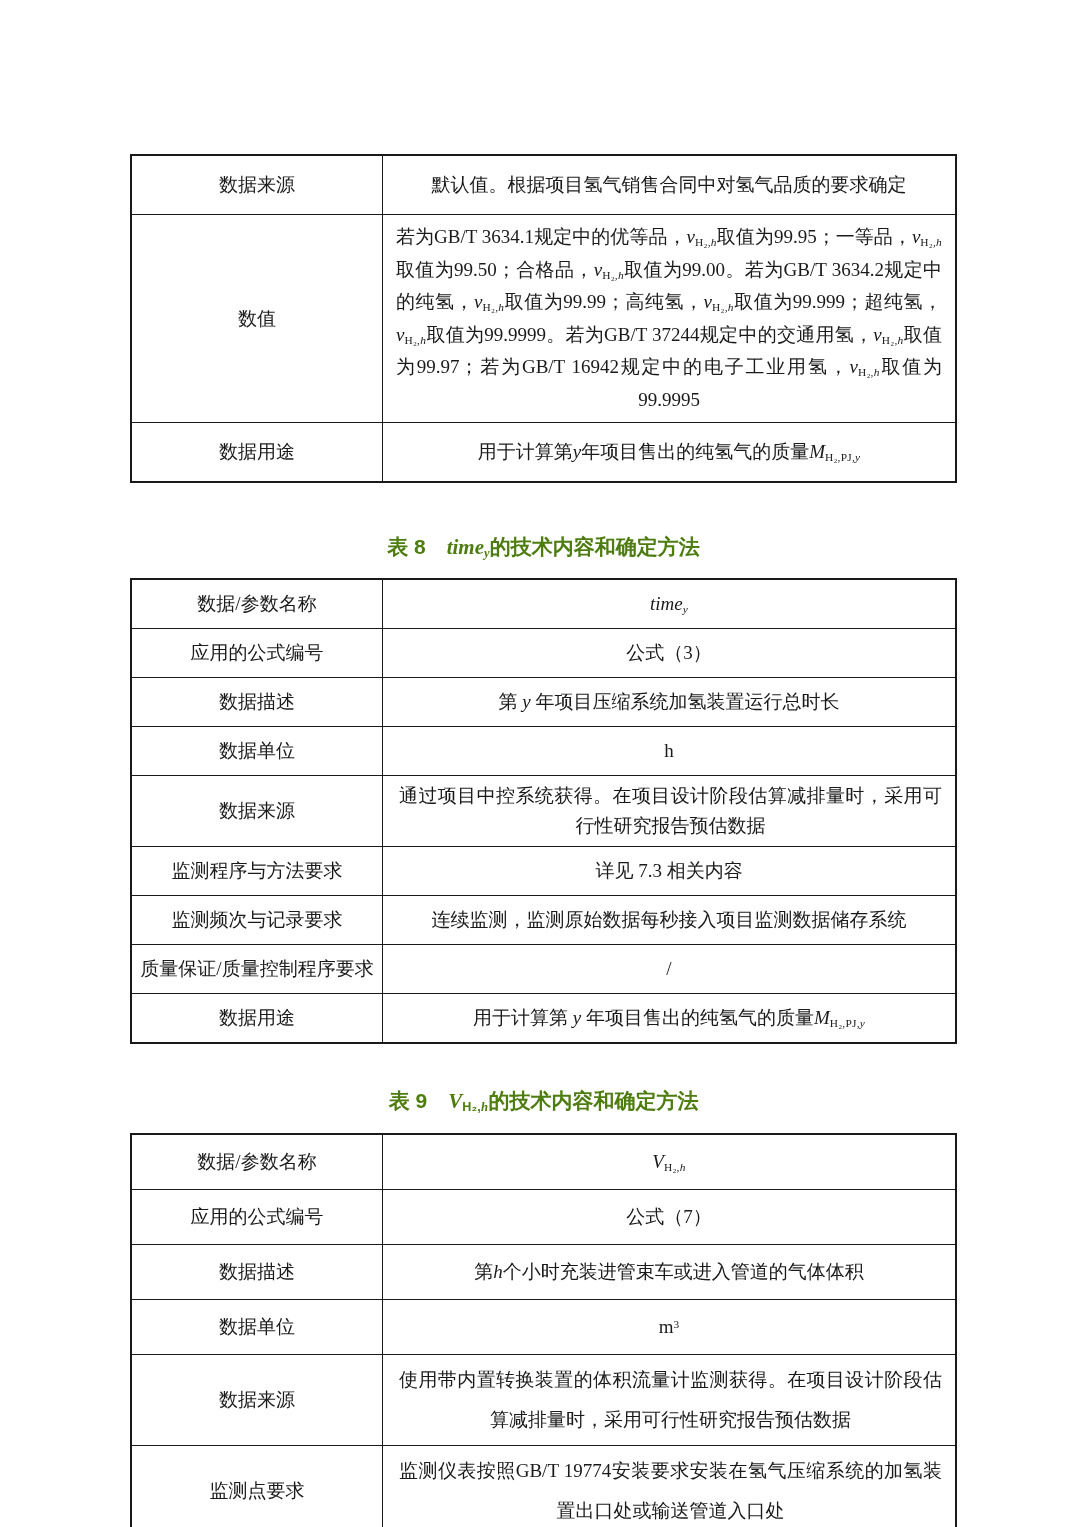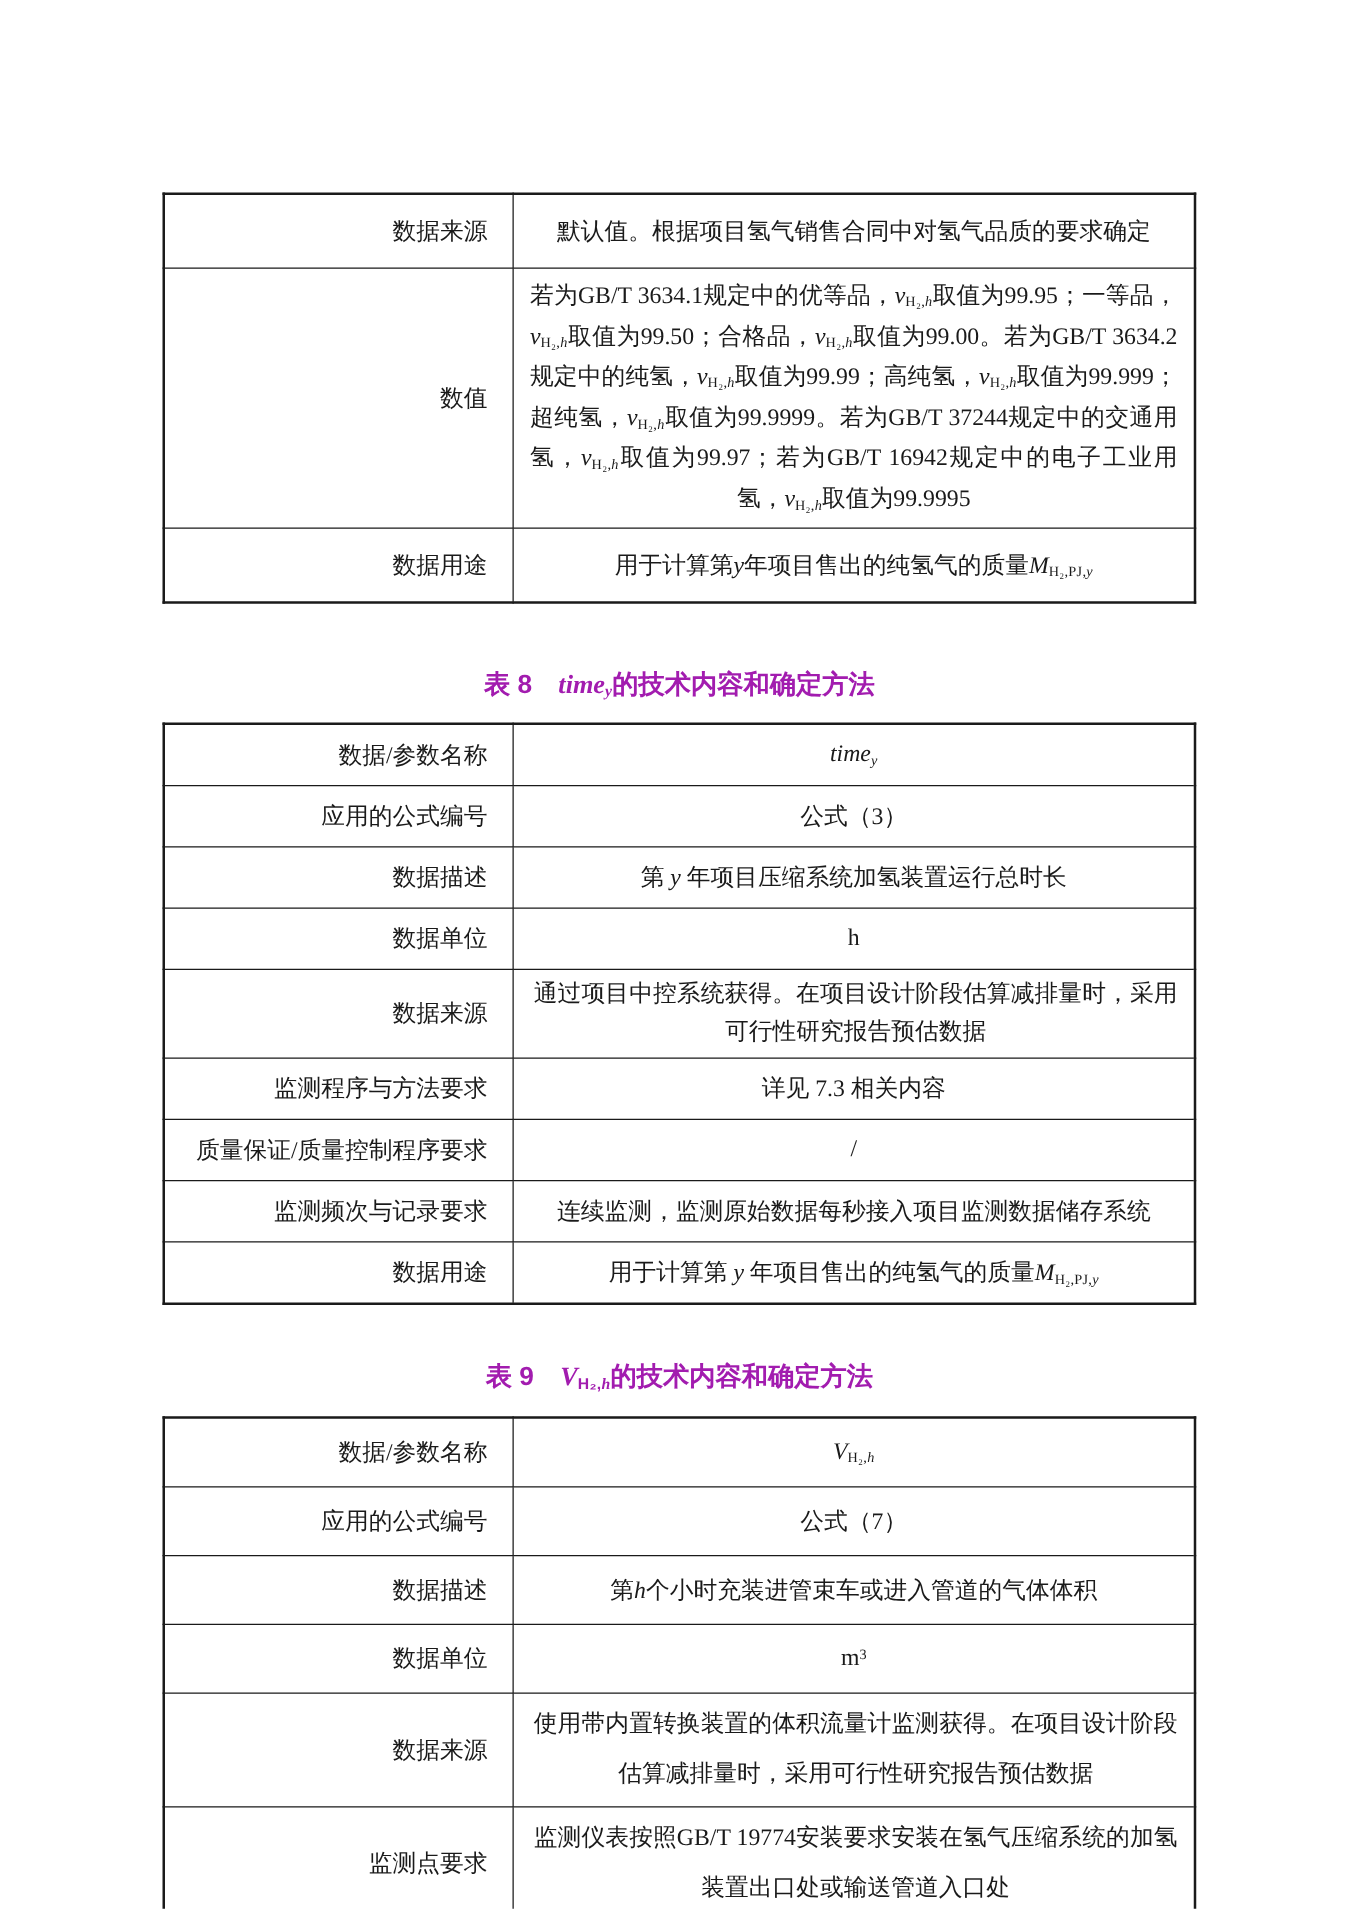--- a/index.html
+++ b/index.html
@@ -19,22 +19,22 @@
     border: 2px solid #1a1a1a;
   }
   .tbl td {
     border: 1px solid #1a1a1a;
     vertical-align: middle;
     font-size: 19px;
     color: #1a1a1a;
   }
   td.lbl {
     width: 238px;
-    text-align: right;
-    padding: 2px 20px;
+    text-align: center;
+    padding: 2px 6px;
   }
   td.val { padding: 4px 13px; }
   td.val.center { text-align-last: center; }
   td.val.just   { text-align: justify; text-align-last: center; padding-left: 16px; }
 
   sub { font-size: 0.60em; vertical-align: -0.25em; line-height: 0; letter-spacing: 0.02em; }
   sup { font-size: 0.60em; vertical-align: 0.45em; line-height: 0; }
   i   { font-family: "Liberation Serif", serif; }
 
   
@@ -50,21 +50,21 @@
   
   .tbl9 td { height: 46px; }
   .tbl9 tr.tall td { height: 82px; }
   .tbl9 tr.tall td.val { line-height: 40px; }
 
   .caption {
     text-align: center;
     font-family: "Liberation Sans", sans-serif;
     font-weight: bold;
     font-size: 21px;
-    color: #a21caf;
+    color: #4d7c0f;
   }
   .caption i { font-family: "Liberation Serif", serif; }
   .caption-8 { margin: 50px 0 17px 0; }
   .caption-9 { margin: 43px 0 18px 0; }
 </style>
 </head>
 <body>
 
 <div class="content">
 
@@ -106,26 +106,26 @@
       </tr>
       <tr class="tall">
         <td class="lbl">数据来源</td>
         <td class="val just">通过项目中控系统获得。在项目设计阶段估算减排量时，采用可行性研究报告预估数据</td>
       </tr>
       <tr>
         <td class="lbl">监测程序与方法要求</td>
         <td class="val center">详见 7.3 相关内容</td>
       </tr>
       <tr>
+        <td class="lbl">监测频次与记录要求</td>
+        <td class="val center">连续监测，监测原始数据每秒接入项目监测数据储存系统</td>
+      </tr>
+      <tr>
         <td class="lbl">质量保证/质量控制程序要求</td>
         <td class="val center">/</td>
-      </tr>
-      <tr>
-        <td class="lbl">监测频次与记录要求</td>
-        <td class="val center">连续监测，监测原始数据每秒接入项目监测数据储存系统</td>
       </tr>
       <tr>
         <td class="lbl">数据用途</td>
         <td class="val center">用于计算第 <i>y</i> 年项目售出的纯氢气的质量<i>M</i><sub>H₂,PJ,<i>y</i></sub></td>
       </tr>
     </tbody>
   </table>
 
   <div class="caption caption-9">表 9 <i>V</i><sub>H₂,<i>h</i></sub>的技术内容和确定方法</div>
   <table class="tbl tbl9">

